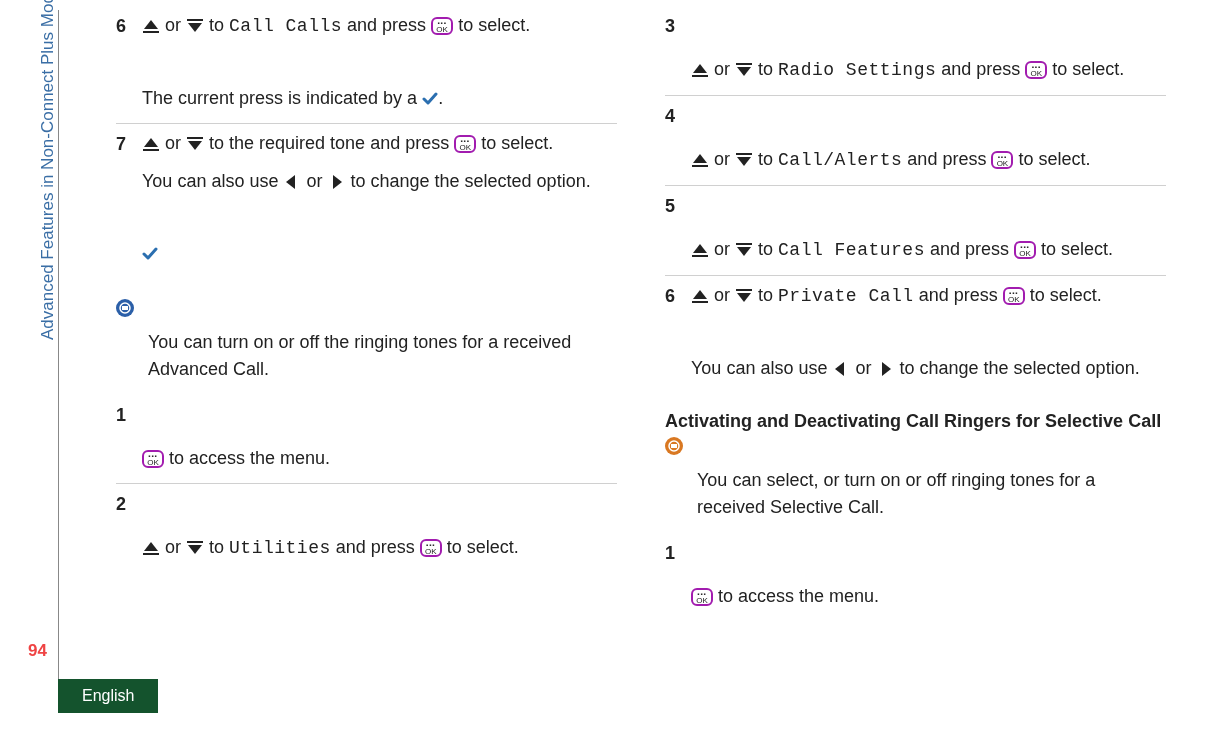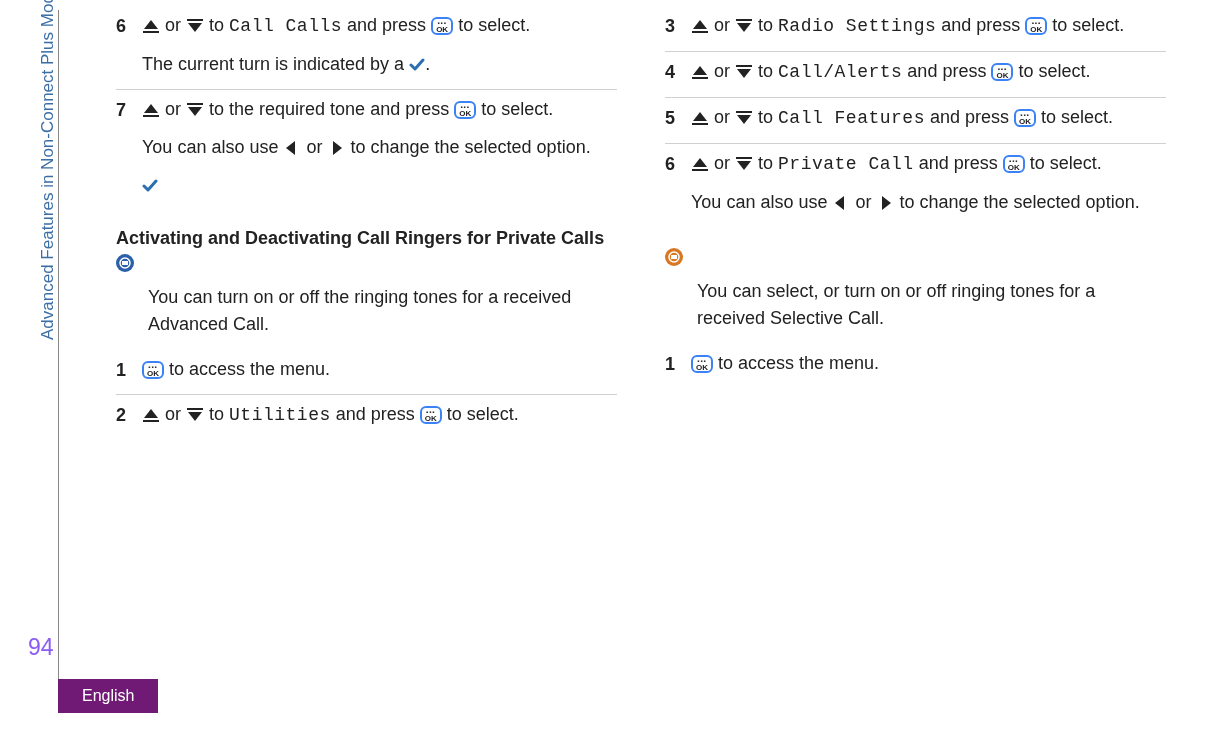--- a/index.html
+++ b/index.html
@@ -35,29 +35,29 @@
     left: 58px;
     top: 10px;
     bottom: 60px;
     width: 1px;
     border-left: 1px solid #888;
   }
   .page-num {
     position: absolute;
     left: 28px;
     bottom: 80px;
-    font-size: 23px;
-    font-weight: normal;
-    color: #8b5cf6;
+    font-size: 17px;
+    font-weight: bold;
+    color: #ef4444;
   }
   .lang-tab {
     position: absolute;
     left: 58px;
     bottom: 28px;
-    background: #701a75;
+    background: #14532d;
     color: #fff;
     padding: 8px 24px;
     font-size: 16px;
   }
   .cols {
     display: flex;
     gap: 48px;
     padding-left: 56px;
     padding-top: 6px;
   }
@@ -73,21 +73,21 @@
   }
   .step:last-child { border-bottom: none; }
   .step-num {
     width: 26px;
     font-weight: bold;
     flex: none;
     padding-top: 1px;
   }
   .step-body { flex: 1; }
   .step-body p { margin: 0 0 10px 0; }
-  .step-body p:last-child { margin-bottom: 4px; }
+  .step-body p:last-child { margin-bottom: 4px; margin-top: 44px; }
   .menu-txt {
     font-family: "Courier New", monospace;
     letter-spacing: 0.5px;
   }
   .heading {
     font-weight: bold;
     font-size: 18px;
     margin: 18px 0 10px 0;
     line-height: 1.3;
   }
@@ -95,25 +95,25 @@
   
   .ico {
     display: inline-block;
     vertical-align: middle;
     line-height: 0;
   }
   .ico svg { display: block; }
   .ok-key {
     display: inline-block;
     vertical-align: middle;
-    border: 2px solid #3b82f6;
+    border: 2px solid #a21caf;
     border-radius: 6px;
     padding: 1px 2px 0 2px;
     font-size: 8px;
-    font-weight: bold;
+    font-weight: normal;
     line-height: 7px;
     text-align: center;
     font-family: Arial, sans-serif;
     width: 22px;
     height: 18px;
   }
   .ok-key .dots { font-size: 6px; letter-spacing: 1px; display: block; height: 6px; line-height: 6px; }
   .ok-key .ok { display: block; font-size: 8px; line-height: 8px; }
   .check-blue { display:inline-block; vertical-align: middle; line-height:0; }
   .check-blue svg { display:block; }
@@ -171,21 +171,21 @@
         <div class="step-num">6</div>
         <div class="step-body">
           <p>
             <span class="ico"><svg width="18" height="18">
                   <use href="#i-up"></use>
                 </svg></span><span> or </span><span class="ico"><svg width="18" height="18">
                   <use href="#i-down"></use>
                 </svg></span><span> to </span><span class="menu-txt">Call Calls</span><span> and press </span><span class="ok-key"><span class="dots">▪▪▪</span><span class="ok">OK</span></span><span> to select.</span>
           </p>
           <p>
-            <span>The current turn is indicated by a </span><span class="check-blue"><svg width="16" height="16">
+            <span>The current press is indicated by a </span><span class="check-blue"><svg width="16" height="16">
                   <use href="#i-check"></use>
                 </svg></span><span>.</span>
           </p>
         </div>
       </div>
 
       <div class="step" style="border-bottom:none">
         <div class="step-num">7</div>
         <div class="step-body">
           <p>
@@ -204,21 +204,21 @@
           </p>
           <p>
             <span class="check-blue"><svg width="16" height="16">
                   <use href="#i-check"></use>
                 </svg></span>
           </p>
         </div>
       </div>
 
       <div class="heading">
-        <span>Activating and Deactivating Call Ringers for Private Calls </span><span class="badge blue"><svg width="18" height="18">
+        <span class="badge blue"><svg width="18" height="18">
               <use href="#i-badge-inner"></use>
             </svg></span>
       </div>
       <p class="intro">You can turn on or off the ringing tones for a received Advanced Call.</p>
 
       <div class="step">
         <div class="step-num">1</div>
         <div class="step-body">
           <p>
             <span class="ok-key"><span class="dots">▪▪▪</span><span class="ok">OK</span></span><span> to access the menu.</span>
@@ -296,21 +296,21 @@
             <span>You can also use </span><span class="ico"><svg width="18" height="18">
                   <use href="#i-left"></use>
                 </svg></span><span> or </span><span class="ico"><svg width="18" height="18">
                   <use href="#i-right"></use>
                 </svg></span><span> to change the selected option.</span>
           </p>
         </div>
       </div>
 
       <div class="heading">
-        <span class="badge orange"><svg width="18" height="18">
+        <span>Activating and Deactivating Call Ringers for Selective Call </span><span class="badge orange"><svg width="18" height="18">
               <use href="#i-badge-inner"></use>
             </svg></span>
       </div>
       <p class="intro">You can select, or turn on or off ringing tones for a received Selective Call.</p>
 
       <div class="step" style="border-bottom:none">
         <div class="step-num">1</div>
         <div class="step-body">
             <p>
           <span class="ok-key"><span class="dots">▪▪▪</span><span class="ok">OK</span></span><span> to access the menu.</span>

